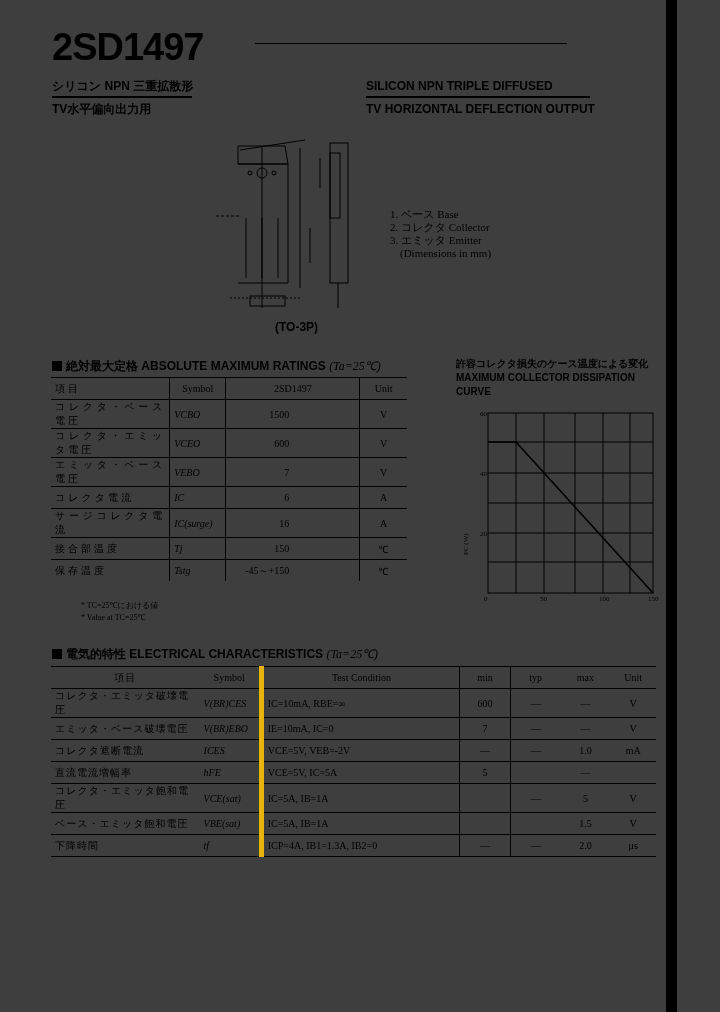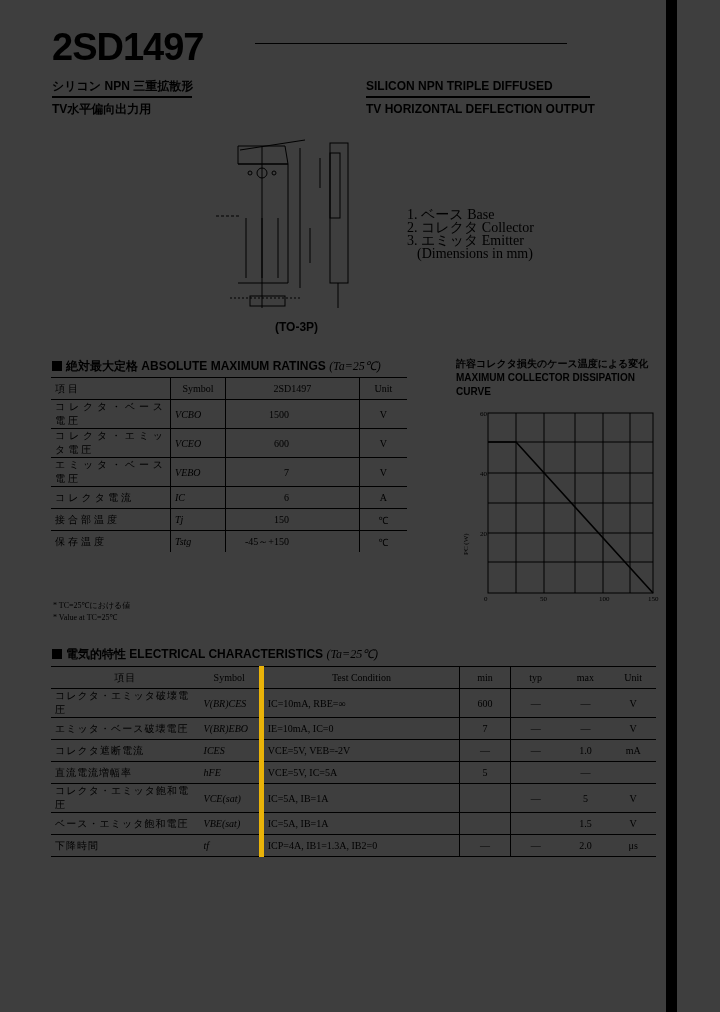--- a/index.html
+++ b/index.html
@@ -14,37 +14,37 @@
     left:52px; top:26px; font-family:"Liberation Sans", sans-serif;
     font-weight:900; font-size:38px; letter-spacing:-1px; line-height:42px;
   }
   .title-rule { left:255px; top:43px; width:312px; height:1px; background:#000; }
   .sub { font-family:"Liberation Sans", sans-serif; font-weight:bold; font-size:12px; line-height:14px; }
   .hrule { background:#000; height:2px; }
   .right-edge { left:666px; top:0; width:11px; height:1012px; background:#000; }
 
   
   .pkg svg { display:block; }
-  .pin-legend { font-size:14px; line-height:13px;margin-left:17px; }
+  .pin-legend { font-size:11px; line-height:13px; }
 
   
   .sec { font-family:"Liberation Sans", sans-serif; font-weight:bold; font-size:12px; white-space:nowrap; }
   .sec .sq { display:inline-block; width:10px; height:10px; background:#000; margin-right:4px; vertical-align:-1px; }
   .sec .cond { font-family:"Liberation Serif", serif; font-weight:normal; font-style:italic; }
 
   table { border-collapse:collapse; font-size:10px; }
   td, th { font-weight:normal; padding:0 4px; height:21px; }
   .amr { left:51px; top:377px; width:356px; }
   .amr th, .amr td { border-bottom:1px solid #000; }
   .amr tr:first-child th { border-top:1px solid #000; }
   .amr .c-sym { border-left:1px solid #000; width:50px; font-style:italic; }
   .amr .c-val { border-left:1px solid #000; text-align:right; width:70px; padding-right:70px; }
   .amr .c-unit { border-left:1px solid #000; text-align:center; width:45px; }
   .amr .c-item { letter-spacing:3px; width:135px; text-align:justify; }
-  .note { font-size:8px; line-height:12px; }
+  .note { font-size:8px; line-height:12px;margin-left:28px; }
 
   .ec { left:51px; top:666px; width:605px; }
   .ec th, .ec td { border-bottom:1px solid #000; }
   .ec tr:first-child th { border-top:1px solid #000; }
   .ec .c-item { width:155px; letter-spacing:1px; }
   .ec .c-sym { width:52px; font-style:italic; }
   .ec .c-cond { border-left:5px solid #eab308; width:205px; }
   .ec .c-min { border-left:1px solid #000; text-align:center; width:45px; }
   .ec .c-typ { border-left:1px solid #000; text-align:center; width:45px; }
   .ec .c-max { text-align:center; width:45px;margin-top:24px; }
@@ -132,20 +132,26 @@
   <tr>
     <td class="c-item">エミッタ・ベース電圧</td>
     <td class="c-sym">VEBO</td>
     <td class="c-val">7</td>
     <td class="c-unit">V</td>
   </tr>
   <tr>
     <td class="c-item">コレクタ電流</td>
     <td class="c-sym">IC</td>
     <td class="c-val">6</td>
+    <td class="c-unit">A</td>
+  </tr>
+  <tr>
+    <td class="c-item">サージコレクタ電流</td>
+    <td class="c-sym">IC(surge)</td>
+    <td class="c-val">16</td>
     <td class="c-unit">A</td>
   </tr>
   <tr>
     <td class="c-item">接合部温度</td>
     <td class="c-sym">Tj</td>
     <td class="c-val">150</td>
     <td class="c-unit">℃</td>
   </tr>
   <tr>
     <td class="c-item" style="border-bottom:none;">保存温度</td>

